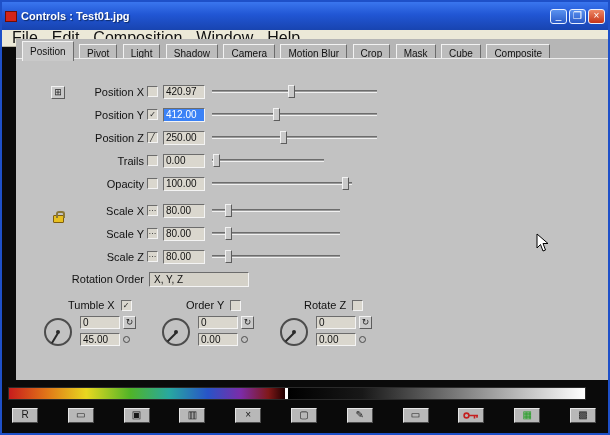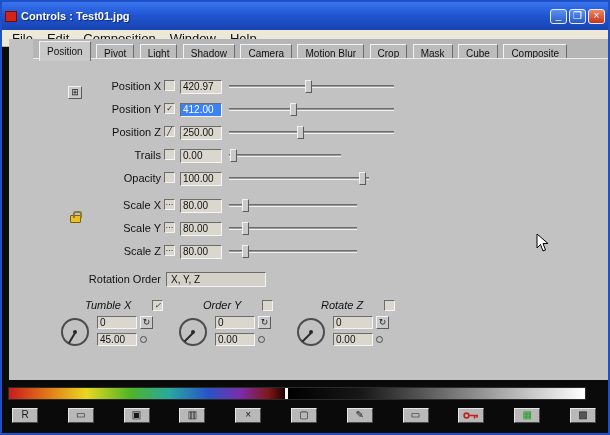--- a/index.html
+++ b/index.html
@@ -16,33 +16,33 @@
   .app-icon { width:12px; height:11px; background:#d42418; border:1px solid #6e0e06; margin-right:4px; }
   .title-text { flex:1; color:#fff; font-size:11px; font-weight:bold; text-shadow:1px 1px 1px #0c2a6a; white-space:nowrap; }
   .tb-btn {
     width:17px; height:15px; margin-left:2px; border:1px solid #e8f0ff; border-radius:3px;
     color:#fff; font-size:10px; line-height:12px; text-align:center;
     background:linear-gradient(180deg,#5a92f0,#2a5ac8);
   }
   .tb-btn.close { background:linear-gradient(180deg,#ee8866,#c63418); }
   
   .menubar { height:17px; background:#ece9d8; border-bottom:1px solid #b8b4a4; display:flex; align-items:center; padding-left:3px; }
-  .menu-item { font-size:13px; color:#111; padding:1px 7px; }
-  
-  .content { position:absolute; top:37px; left:7px; right:0; height:341px; background:#c2c2c2;padding-left:24px; }
+  .menu-item { font-size:16px; color:#111; padding:1px 7px; }
+  
+  .content { position:absolute; top:37px; left:14px; right:0; height:341px; background:#c2c2c2; }
   .tabstrip { height:19px; padding:2px 0 0 6px; background:#b6b6b6; white-space:nowrap; }
   .tab {
     display:inline-block; font-size:10px; color:#111; padding:3px 7px 2px;
     background:#bcbcbc; border:1px solid; border-color:#f2f2f2 #6c6c6c #6c6c6c #f2f2f2;
     border-bottom:none; margin-right:1px; position:relative; top:2px;
   }
   .tab.active { background:#c9c9c9; top:0; padding-top:4px; padding-bottom:4px; z-index:2; }
   .panel { position:relative; height:322px; background:#c2c2c2; border-top:1px solid #ececec; padding-top:21px; }
   
-  .row { display:flex; height:23px; }
+  .row { display:flex; align-items:center; height:23px; }
   .row.scale-gap { margin-top:4px; }
   .gutter { width:34px; }
   .plabel { width:94px; text-align:right; font-size:11px; color:#111; }
   .cbox {
     width:11px; height:11px; margin-left:3px; background:#dad7ce; overflow:hidden;
     border:1px solid; border-color:#6c6c6c #f4f4f4 #f4f4f4 #6c6c6c;
     font-size:8px; line-height:9px; text-align:center; color:#222;
   }
   .vbox {
     width:42px; height:14px; margin-left:5px; background:#dad7ce;
@@ -68,21 +68,21 @@
   
   .ro-row { display:flex; align-items:center; height:22px; }
   .ro-box {
     width:100px; height:15px; margin-left:5px; background:#d4d1c8;
     border:1px solid; border-color:#6c6c6c #f4f4f4 #f4f4f4 #6c6c6c;
     font-size:10px; line-height:13px; padding-left:4px; color:#111;
   }
   
   .dials { display:flex; padding-left:28px; margin-top:8px; }
   .dial-group { width:118px; }
-  .dg-header { margin-left:24px; display:flex; align-items:center; gap:18px; font-size:11px; color:#111; height:14px;font-style:italic; }
+  .dg-header { margin-left:24px; display:flex; align-items:center; gap:3px; font-size:11px; color:#111; height:14px; }
   .dg-body { display:flex; margin-top:4px; }
   .dial { width:28px; height:28px; border-radius:50%; border:2px solid #4c4c4c; background:#c2c2c2; position:relative; margin-top:2px; flex:none; }
   .dial .pointer { position:absolute; left:50%; top:50%; width:12px; height:2px; background:#2a2a2a; transform-origin:0 50%; }
   .dial .hub { position:absolute; left:50%; top:50%; width:4px; height:4px; margin:-2px 0 0 -2px; background:#2a2a2a; border-radius:50%; }
   .dg-col { margin-left:8px; display:flex; flex-direction:column; gap:4px; }
   .dg-vrow { display:flex; align-items:center; gap:3px; }
   .dg-box { width:40px; height:13px; background:#dad7ce; border:1px solid; border-color:#6c6c6c #f4f4f4 #f4f4f4 #6c6c6c;
             font-size:10px; line-height:11px; padding-left:2px; color:#111; }
   .reset-btn { width:13px; height:13px; background:#c9c9c9; border:1px solid; border-color:#f2f2f2 #5c5c5c #5c5c5c #f2f2f2;
                font-size:9px; line-height:11px; text-align:center; color:#222; }

